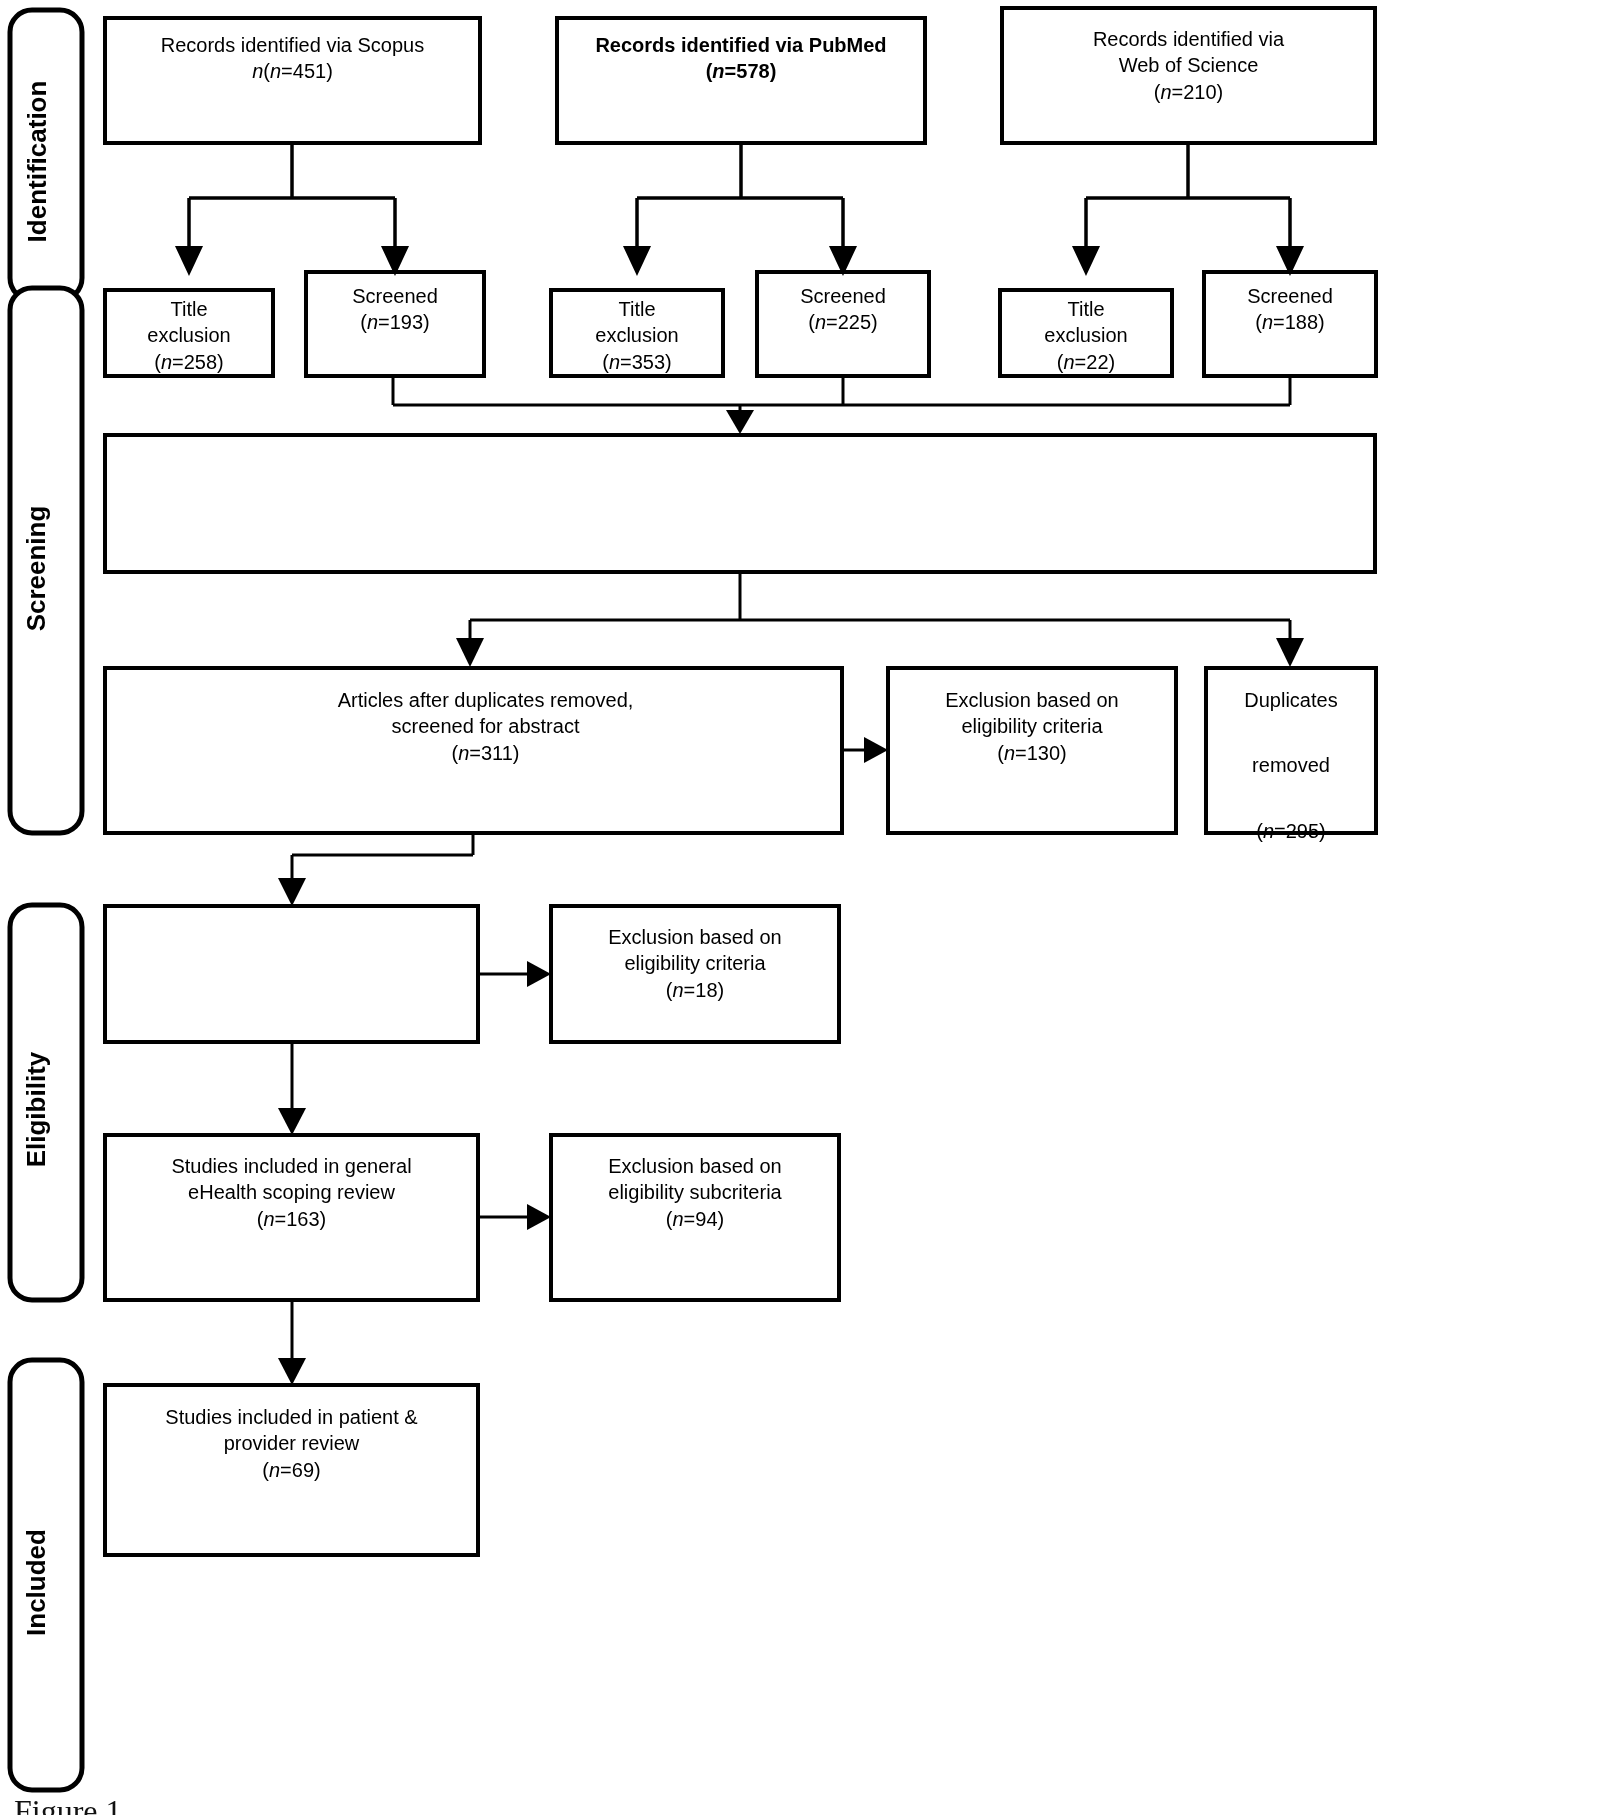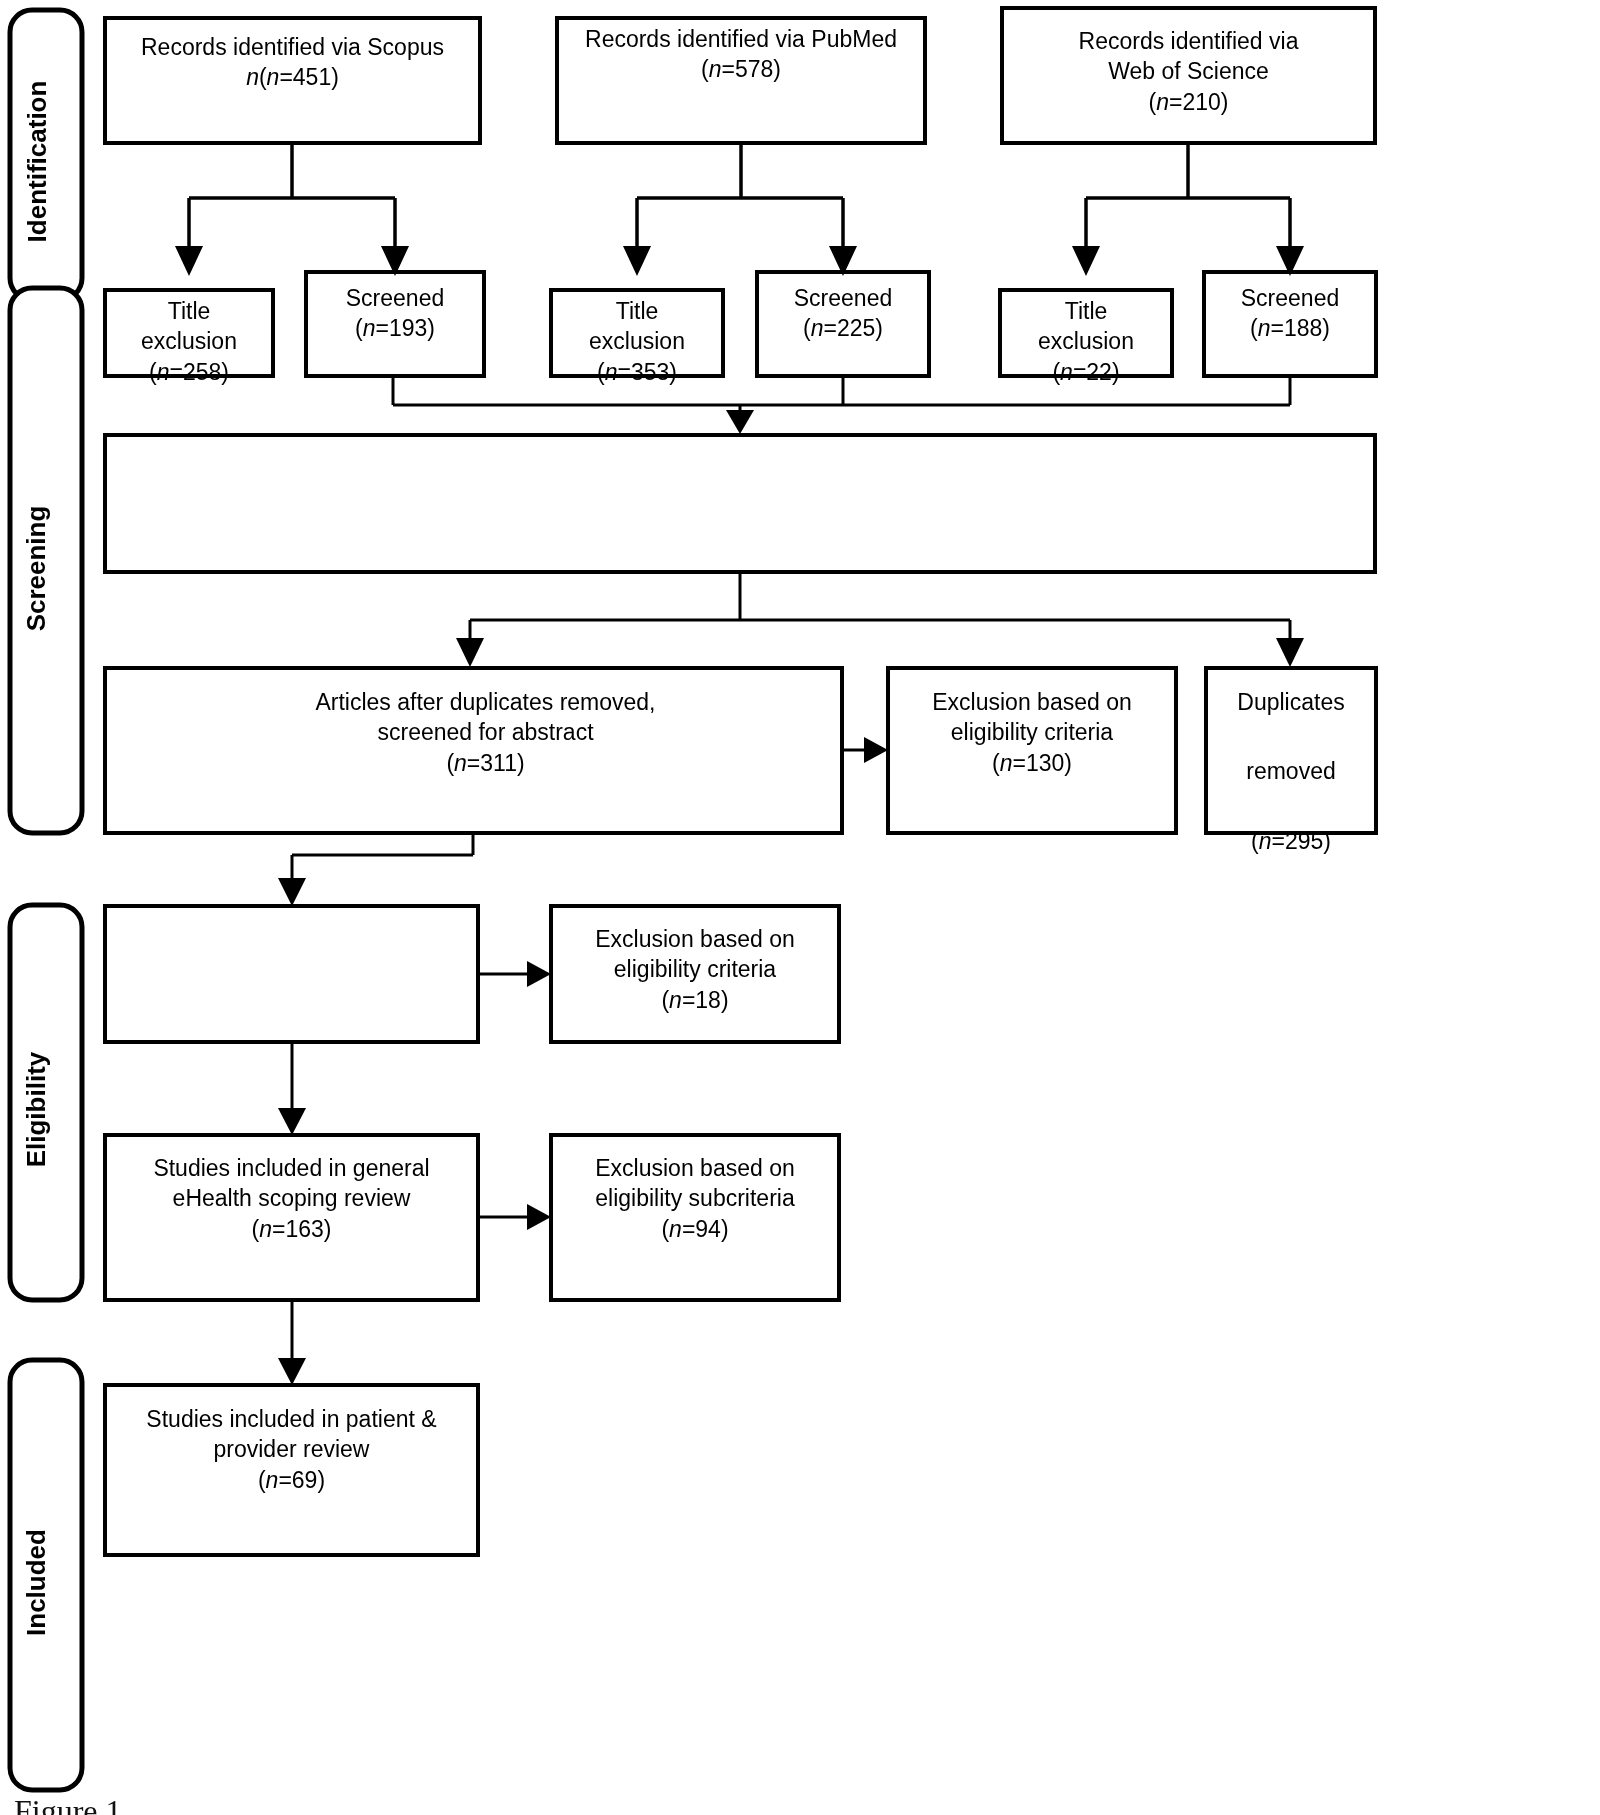--- a/index.html
+++ b/index.html
@@ -48,21 +48,21 @@
     fill: #000000;
   }
   .box-text {
     position: absolute;
     display: flex;
     flex-direction: column;
     align-items: center;
     justify-content: flex-start;
     text-align: center;
     font-family: "Liberation Sans", sans-serif;
-    font-size: 23px;
+    font-size: 20px;
     line-height: 1.32;
     color: #000000;
     box-sizing: border-box;
     pointer-events: none;
   }
   .box-text .line { white-space: nowrap; }
   .box-text i { font-style: italic; }
   .stage-label {
     position: absolute;
     font-family: "Liberation Sans", sans-serif;
@@ -202,21 +202,21 @@
   <div class="stage-label" style="left:-53px; top:146px; width:180px; text-align:center; transform: rotate(-90deg);">Identification</div>
   <div class="stage-label" style="left:-44px; top:553px; width:160px; text-align:center; transform: rotate(-90deg);">Screening</div>
   <div class="stage-label" style="left:-44px; top:1094px; width:160px; text-align:center; transform: rotate(-90deg);">Eligibility</div>
   <div class="stage-label" style="left:-44px; top:1567px; width:160px; text-align:center; transform: rotate(-90deg);">Included</div>
 
   <div class="box-text" style="left:105px; top:32px; width:375px; padding:0 6px;">
     <div class="line">Records identified via Scopus</div>
     <div class="line"><i>n</i><span id="t-scopus2">(<i>n</i>=451)</span></div>
   </div>
 
-  <div class="box-text" style="left:557px; top:24px; width:368px; padding:0 6px;">
+  <div class="box-text" style="left:557px; top:32px; width:368px; padding:0 6px;font-weight:bold;">
     <div class="line">Records identified via PubMed</div>
     <div class="line"><span id="t-pubmed2">(<i>n</i>=578)</span></div>
   </div>
 
   <div class="box-text" style="left:1002px; top:26px; width:373px; padding:0 6px;">
     <div class="line">Records identified via</div>
     <div class="line">Web of Science</div>
     <div class="line"><span id="t-wos3">(<i>n</i>=210)</span></div>
   </div>
 

